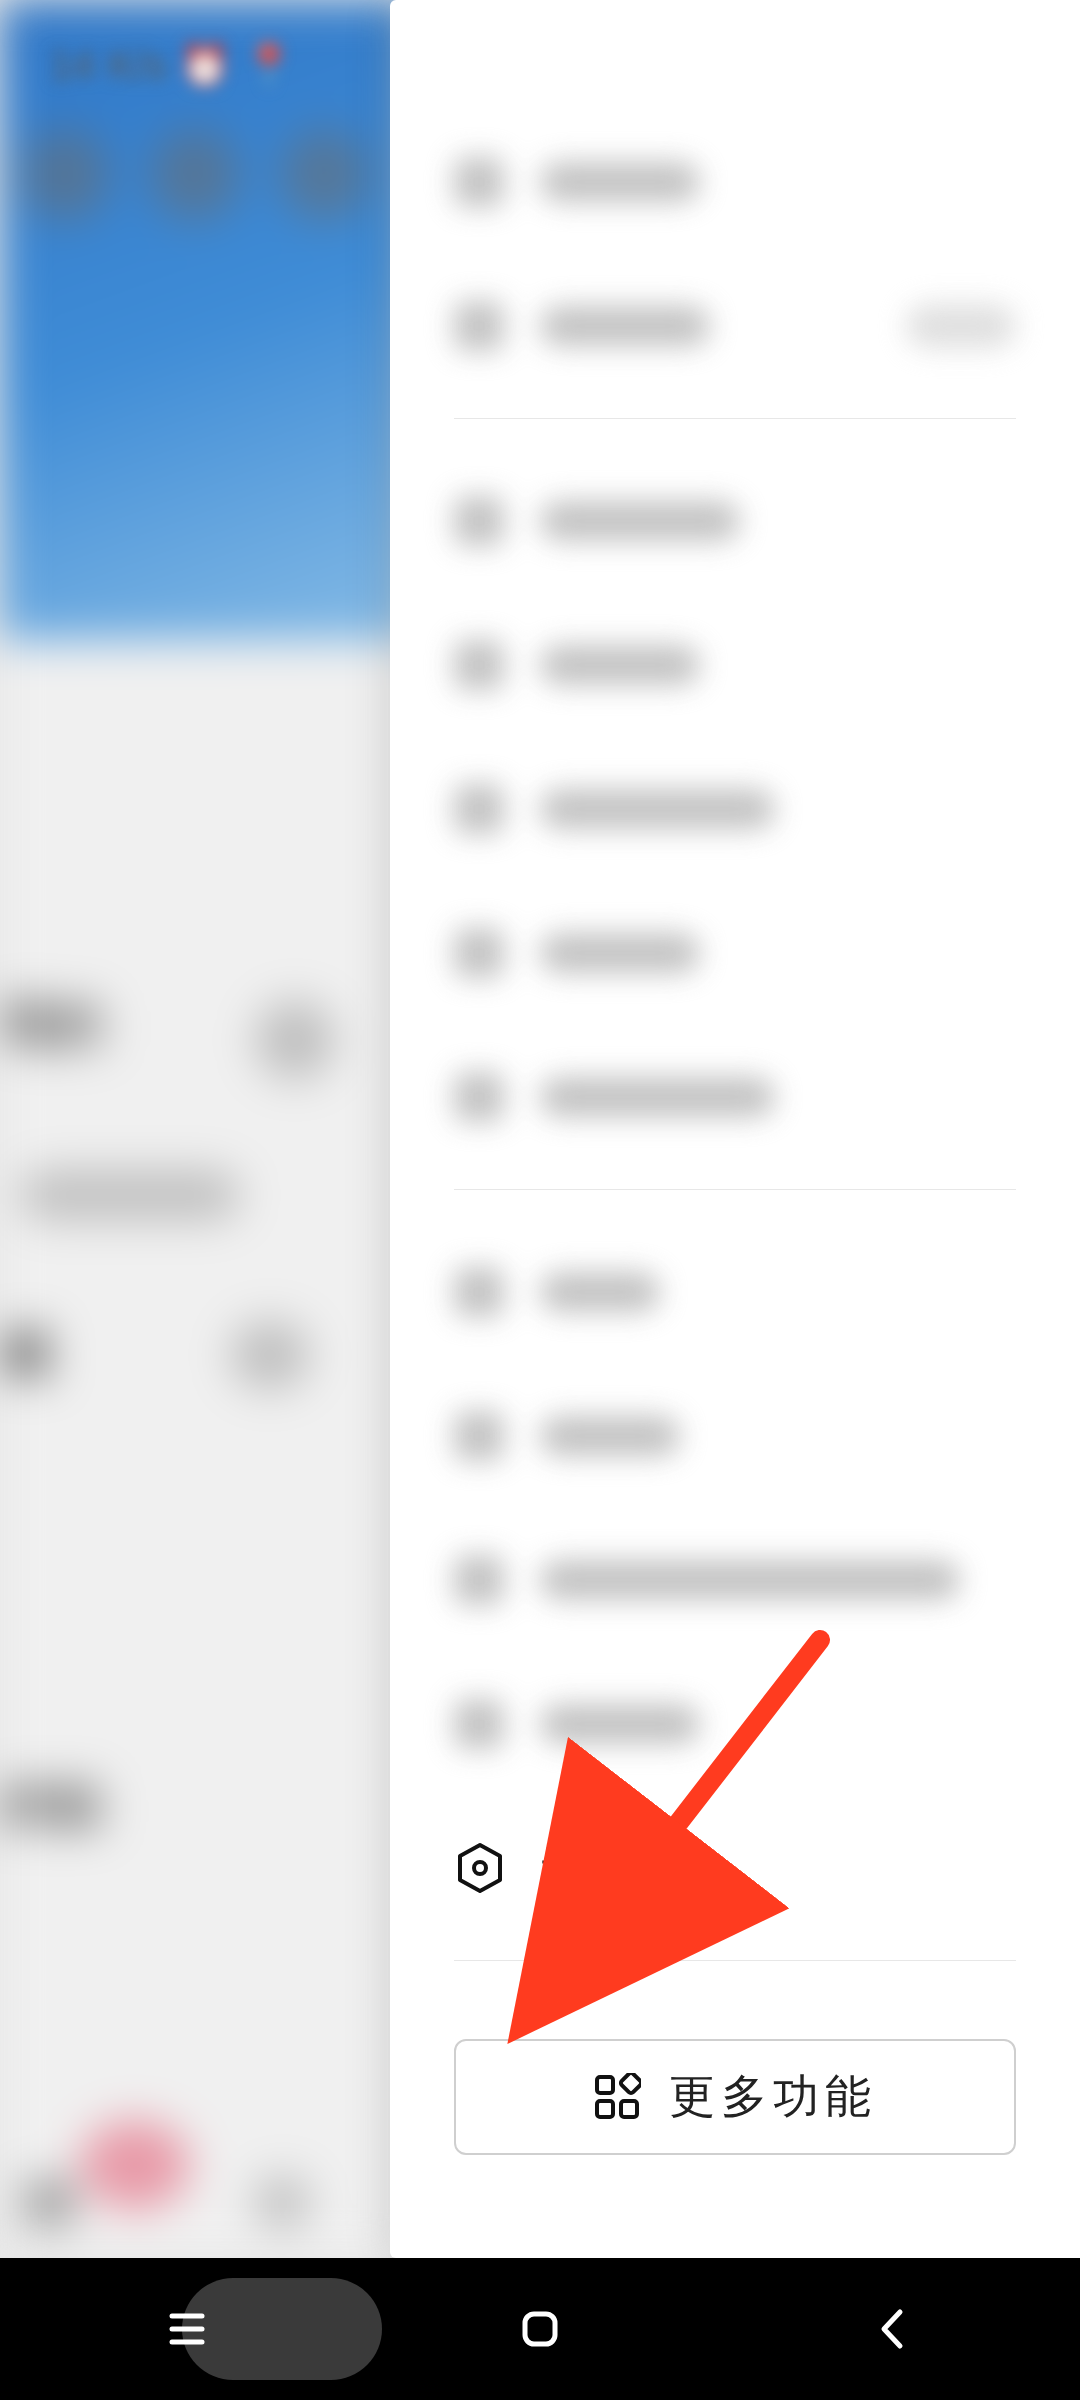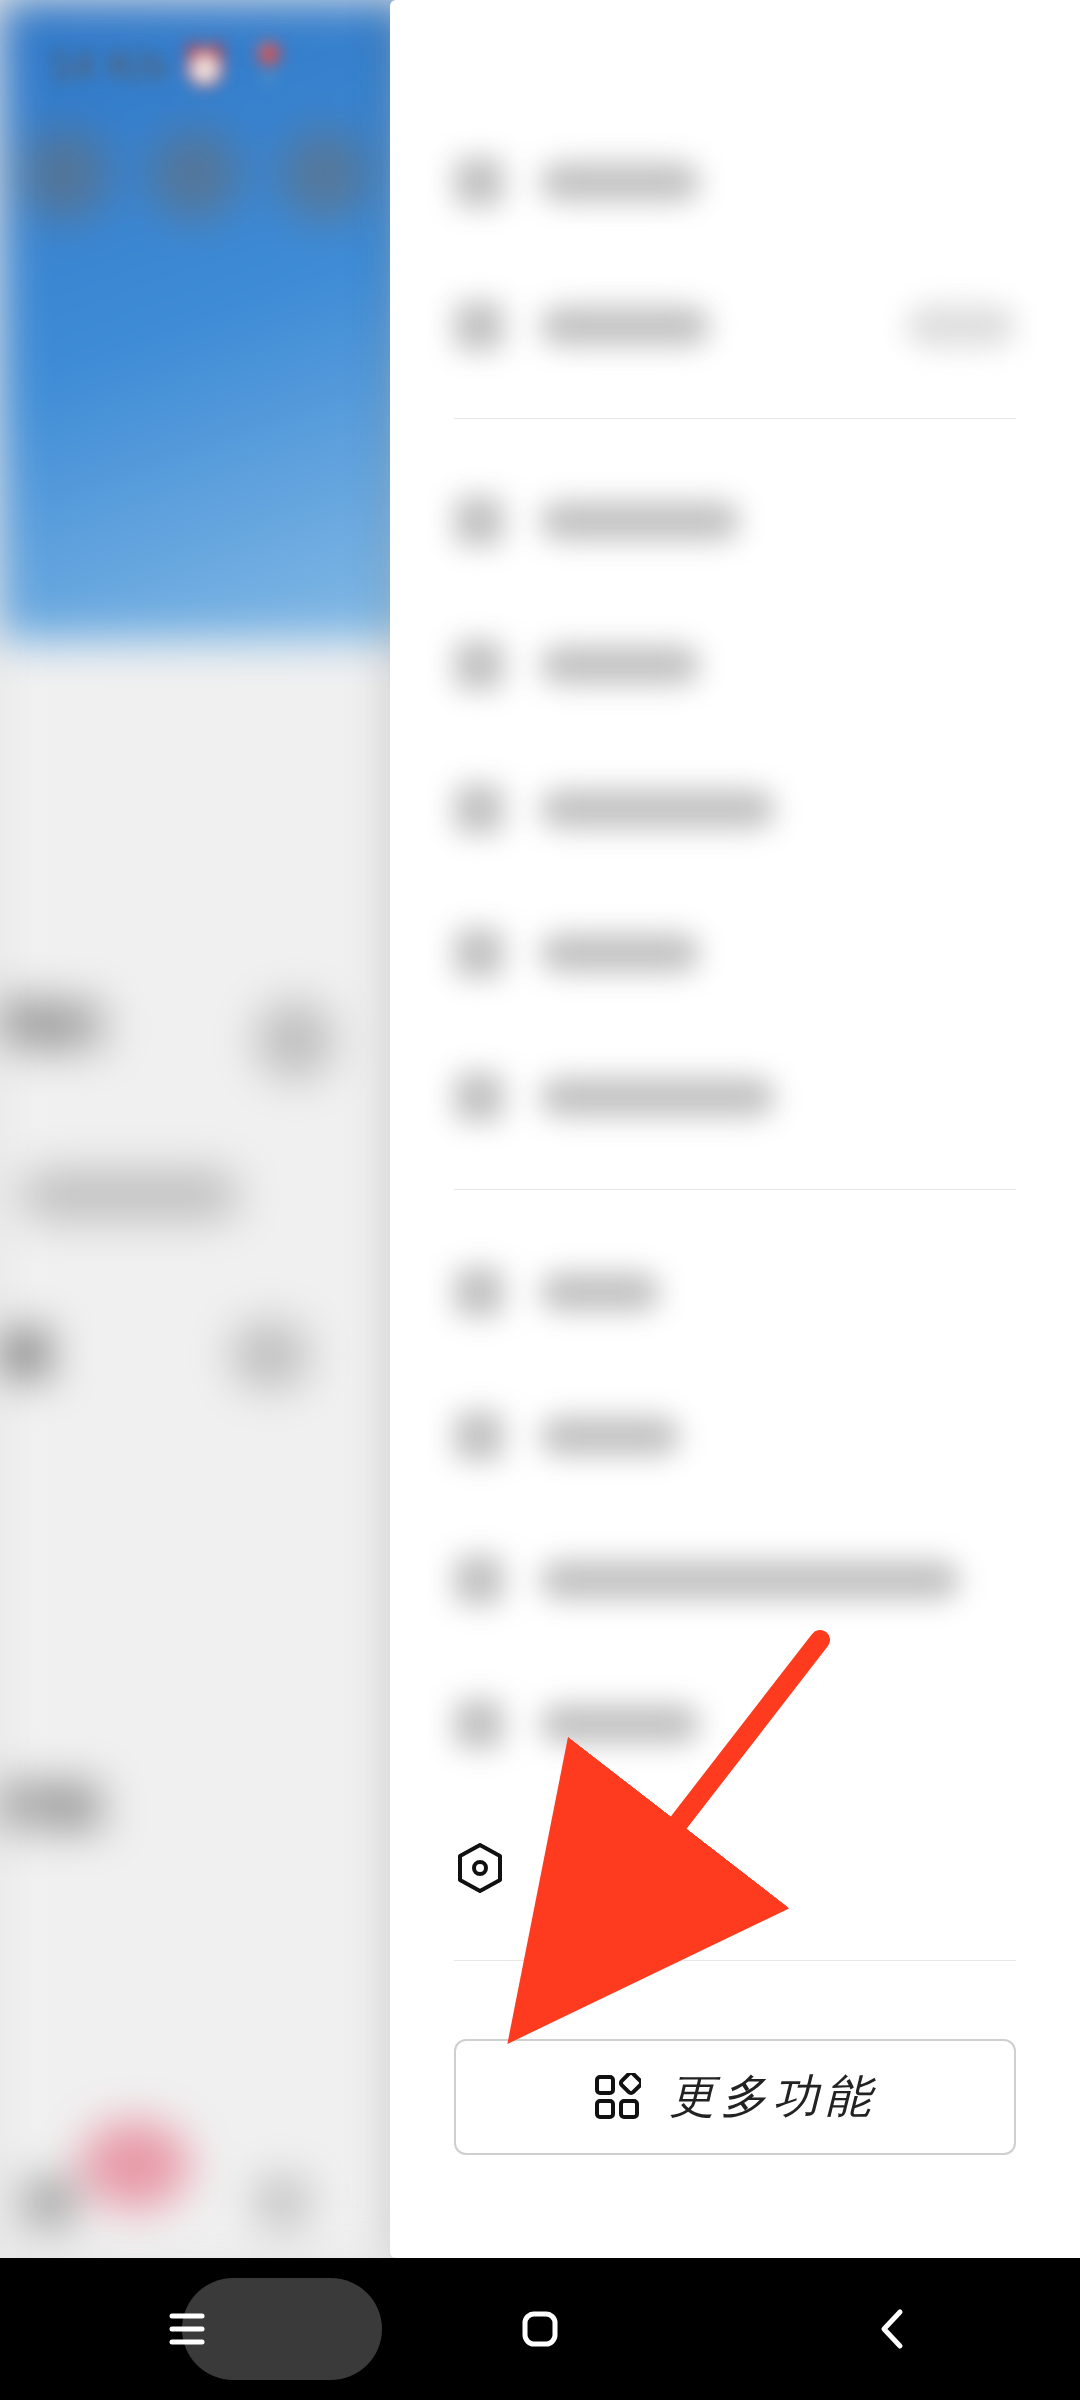--- a/index.html
+++ b/index.html
@@ -28,21 +28,21 @@
   .bg-left .blob.b3 { top: 2120px; left: 80px; width: 110px; height: 90px; border-radius:50%; background:#e89aa8; }
   .bg-left .blob.b4 { top: 2175px; left: 255px; width: 55px; height: 55px; border-radius:50%; }
 
   
   .statusbar { position: absolute; top: 30px; left: 0; width: 1080px; height: 70px; display:flex; align-items:center; padding: 0 50px; color:#5d5d5d; filter: blur(8px); }
   .statusbar .left { display:flex; align-items:center; gap:14px; font-size:40px; font-weight:500; }
   .statusbar .right { margin-left:auto; display:flex; align-items:center; gap:12px; font-size:38px; }
   .statusbar .batt { color:#3bbf4e; }
 
   
-  .drawer { position: absolute; top: 0; right: 0; width: 690px; height: 2258px; background: #ffffff; border-top-left-radius: 6px; border-bottom-left-radius: 6px; box-shadow: -10px 0 40px rgba(0,0,0,.10); padding-top: 110px; font-style: italic; }
+  .drawer { position: absolute; top: 0; right: 0; width: 690px; height: 2258px; background: #ffffff; border-top-left-radius: 6px; border-bottom-left-radius: 6px; box-shadow: -10px 0 40px rgba(0,0,0,.10); padding-top: 110px; }
   .list { padding: 0 64px; }
   .row { display:flex; align-items:center; height: 144px; }
   .row.blurred { filter: blur(14px); opacity: .9; }
   .row .ic { width: 50px; height: 50px; border-radius: 10px; background: #bdbdbd; flex: none; }
   .row .lbl { margin-left: 36px; height: 40px; border-radius: 20px; background: #bcbcbc; }
   .row .badge { margin-left:auto; width:110px; height:44px; border-radius:22px; background:#dcdcdc; }
   .w160 { width:160px; } .w170 { width:170px; } .w200 { width:200px; } .w235 { width:235px; }
   .w120 { width:120px; } .w140 { width:140px; } .w420 { width:420px; }
   .sep { height:1px; background:#e7e7e7; margin: 20px 0 30px 0; }
 

